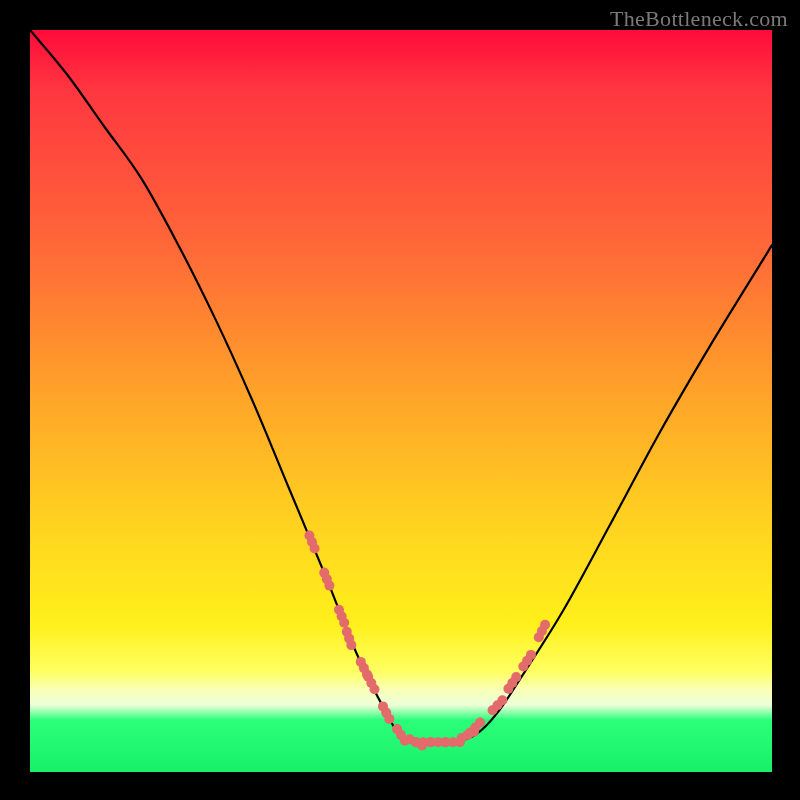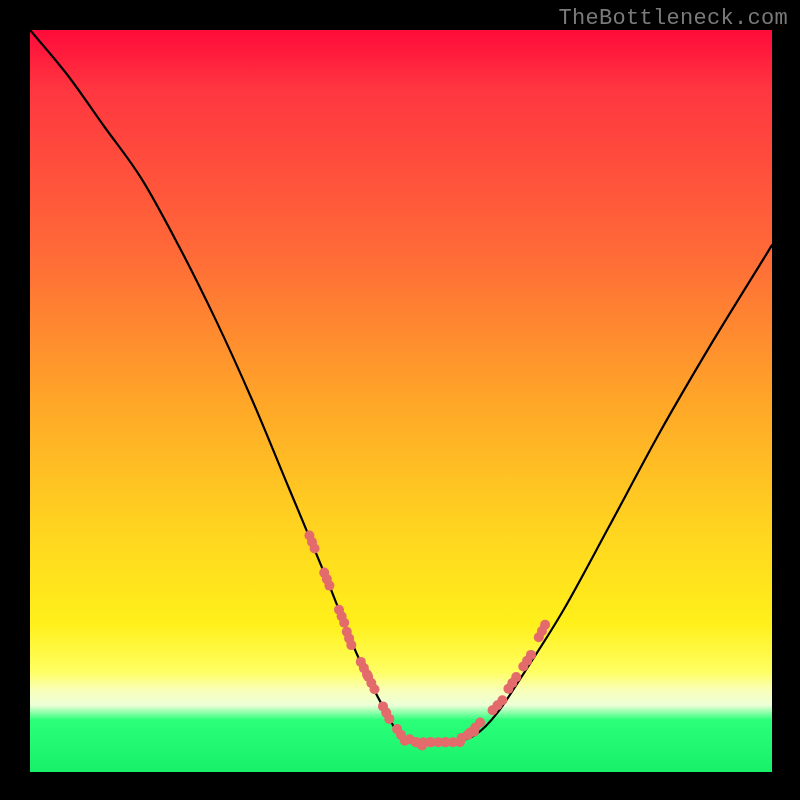--- a/index.html
+++ b/index.html
@@ -40,21 +40,21 @@
       #18f06a 100%);
   }
   .watermark {
     position: absolute;
     top: 6px;
     right: 12px;
     color: #7a7a7a;
     font-size: 22px;
     font-weight: 500;
     letter-spacing: 0.3px;
-    font-family: Liberation Mono, monospace;
+    font-family: Liberation Serif, serif;
   }
   svg.curve {
     position: absolute;
     left: 0;
     top: 0;
     width: 742px;
     height: 742px;
     overflow: visible;
   }
 </style>

